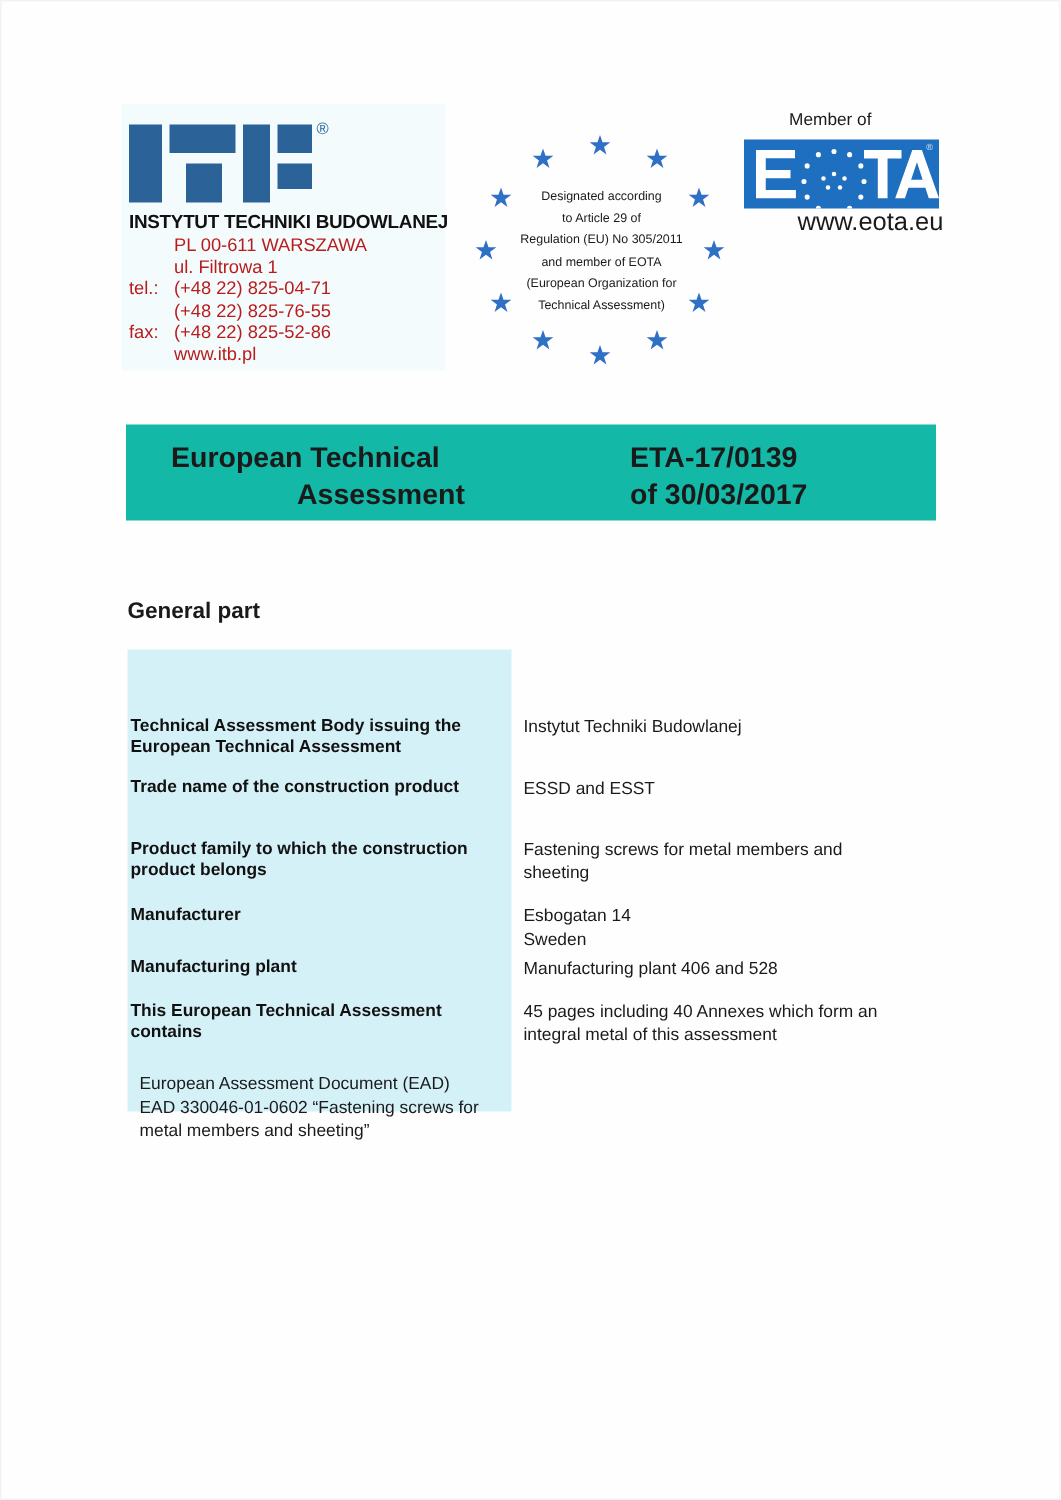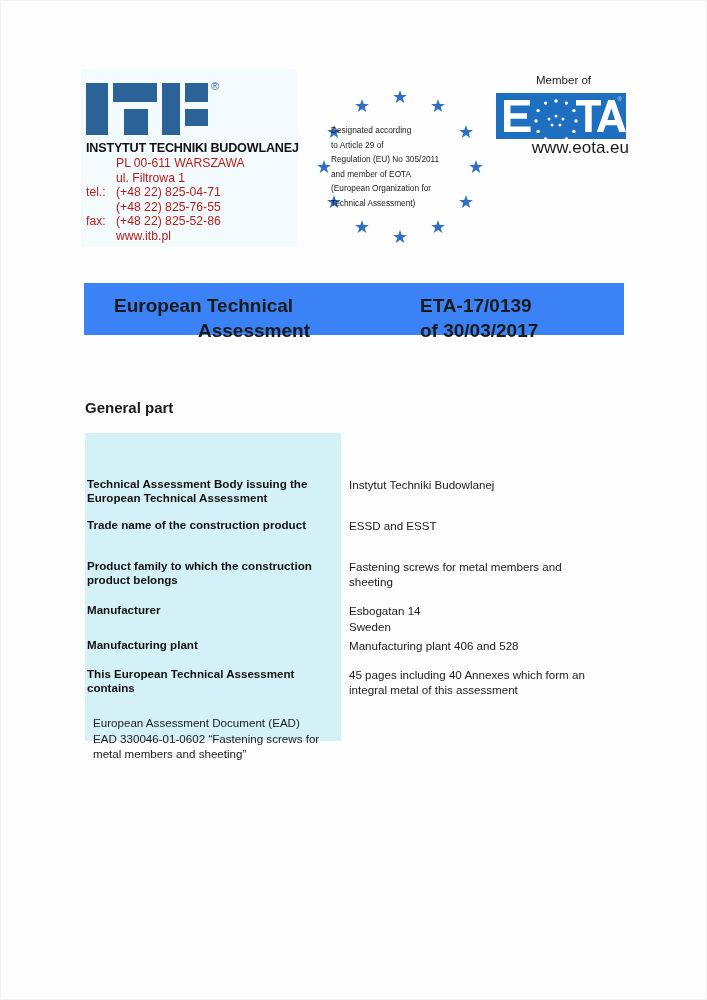--- a/index.html
+++ b/index.html
@@ -102,37 +102,37 @@
     font-size: 15px;
     line-height: 13px;
     text-align: center;
   }
   .eu-star svg { display: block; }
   .eu-text {
     position: absolute;
     left: 17px;
     top: 36px;
     width: 140px;
-    text-align: left;
+    text-align: center;
     font-size: 8.3px;
     line-height: 14.6px;
     color: #1a1a1a;
   }
 
   
   .eota-block {
     position: absolute;
     left: 492px;
     top: 72px;
     width: 136px;
     height: 86px;
   }
   .eota-memberof {
     position: absolute;
-    right: 38px;
+    right: 48px;
     top: 0px;
     font-size: 11.5px;
     line-height: 14px;
     color: #1a1a1a;
   }
   .eota-box {
     position: absolute;
     left: 3px;
     top: 20px;
     width: 130px;
@@ -154,22 +154,22 @@
     font-size: 6px;
     color: #cfe3f5;
   }
 
   
   .titlebar {
     position: absolute;
     left: 83px;
     top: 282px;
     width: 540px;
-    height: 52px;
-    background: #3b82f6;
+    height: 64px;
+    background: #14b8a6;
   }
   .title-left {
     position: absolute;
     left: 30px;
     top: 10px;
     width: 280px;
     font-size: 19px;
     font-weight: bold;
     line-height: 25px;
     color: #1a1a1a;

